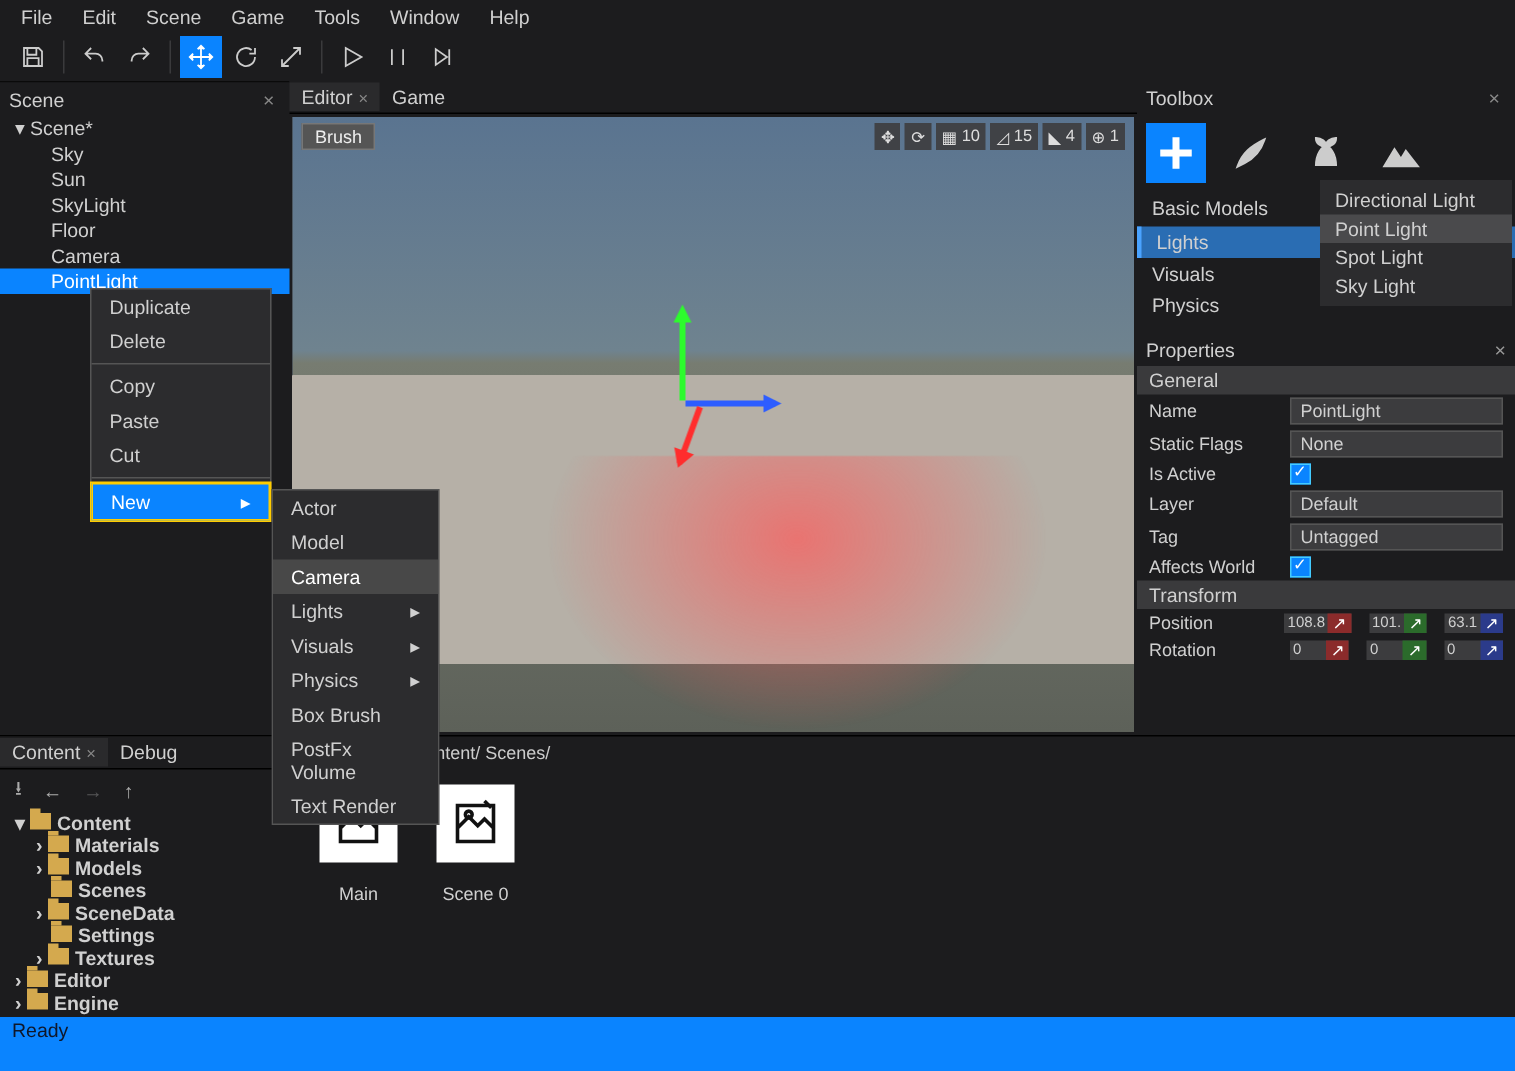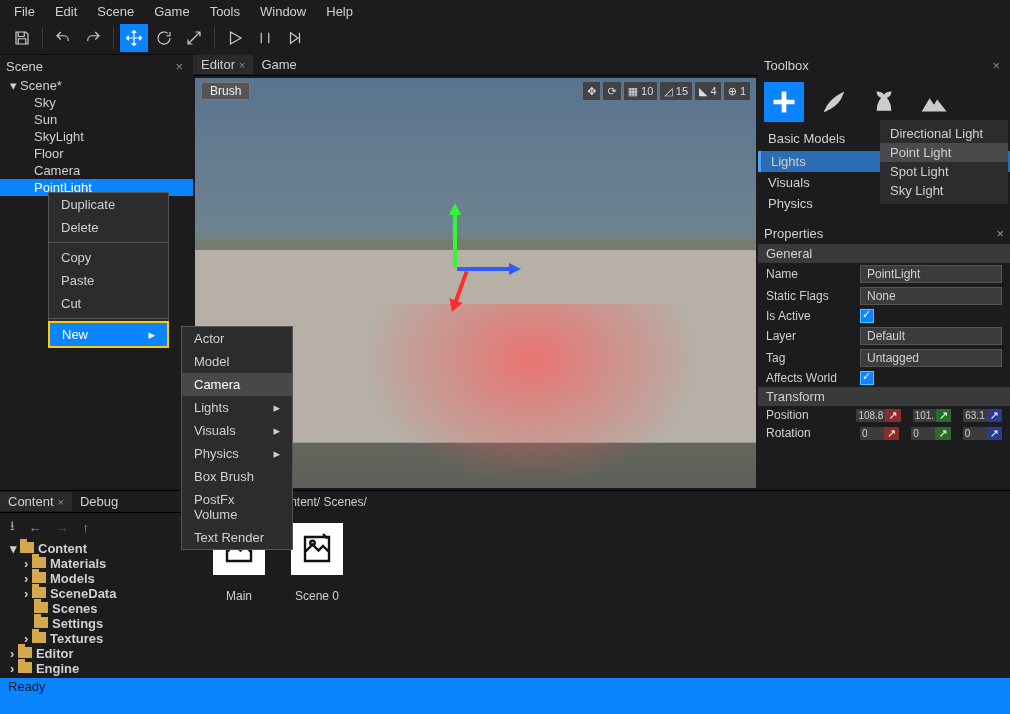--- a/index.html
+++ b/index.html
@@ -22,21 +22,21 @@
 .panel { background: #1c1c1e; border-top: 1px solid #0a0a0a; }
 
 
 .scene-tree { width: 193px; }
 .tree-node { padding: 1px 0 1px 10px; font-size: 13px; }
 .tree-child { padding-left: 34px; }
 .node-sel { background: #0a84ff; color: #fff; }
 .chev { display:inline-block; width:10px; }
 
 
-.ctx1 { position: absolute; left: 48px; top: 192px; width: 121px; background: #2c2c2e; border: 1px solid #555; z-index: 10; }
+.ctx1 { position: absolute; left: 60px; top: 192px; width: 121px; background: #2c2c2e; border: 1px solid #555; z-index: 10; }
 .ctx-item { padding: 4px 12px; font-size: 13px; }
 .ctx-item.hov { background: #0a84ff; border:1px solid #ffcc00; box-shadow:0 0 0 1px #ffcc00; color:#fff;}
 .ctx-sep { height: 1px; background: #555; margin: 3px 0; }
 .ctx-arrow { float: right; }
 
 .ctx2 { position: absolute; left: 181px; top: 326px; width: 112px; background: #2c2c2e; border: 1px solid #555; z-index: 11; }
 .ctx2 .ctx-item.hov2 { background: #484848; color:#fff; }
 
 
 .editor-col { flex: 1; display: flex; flex-direction: column; }
@@ -350,22 +350,22 @@
     <div class="content-toolbar">
       <span>⭳</span>
       <span>←</span>
       <span style="opacity:.4">→</span>
       <span>↑</span>
     </div>
     <div class="folder-tree">
       <div><span class="chev">▾</span><span class="fld"></span><span>Content</span></div>
       <div style="padding-left:24px">› <span class="fld"></span><span>Materials</span></div>
       <div style="padding-left:24px">› <span class="fld"></span><span>Models</span></div>
+      <div style="padding-left:34px"><span class="fld"></span><span>Scenes</span></div>
       <div style="padding-left:24px">› <span class="fld"></span><span>SceneData</span></div>
-      <div style="padding-left:34px"><span class="fld"></span><span>Scenes</span></div>
       <div style="padding-left:34px"><span class="fld"></span><span>Settings</span></div>
       <div style="padding-left:24px">› <span class="fld"></span><span>Textures</span></div>
       <div style="padding-left:10px">› <span class="fld"></span><span>Editor</span></div>
       <div style="padding-left:10px">› <span class="fld"></span><span>Engine</span></div>
     </div>
   </div>
   <div class="content-main">
     <div class="breadcrumb">…tures Tour/    Content/    Scenes/</div>
     <div class="thumbs">
       <div class="thumb">

